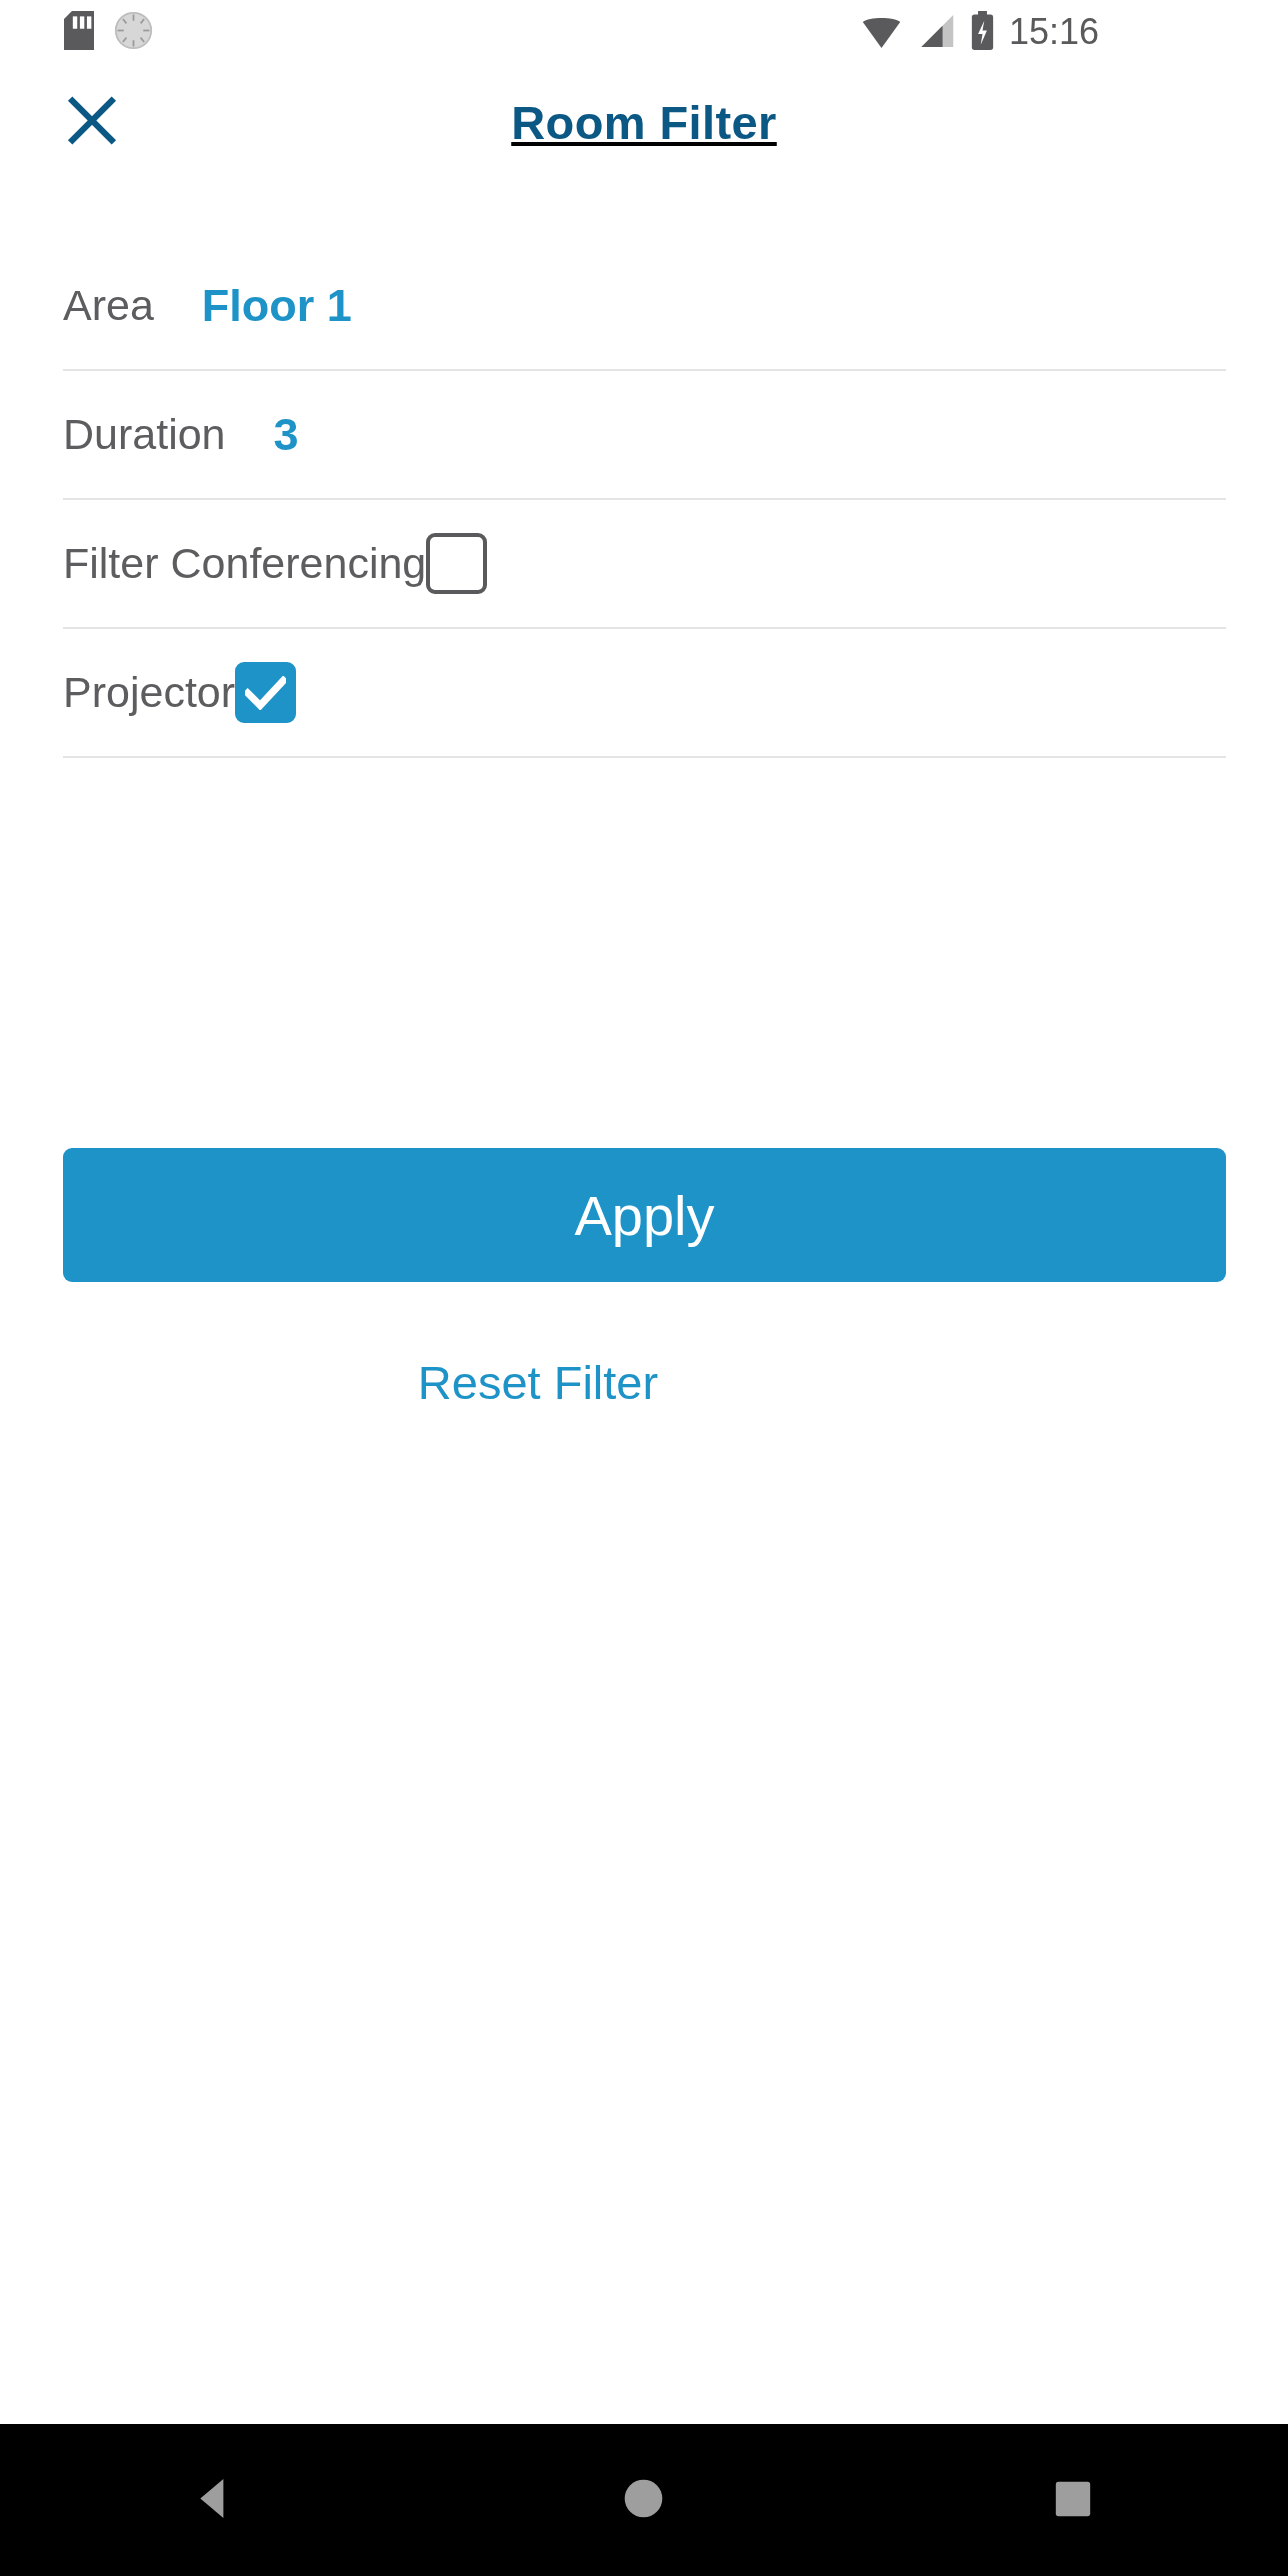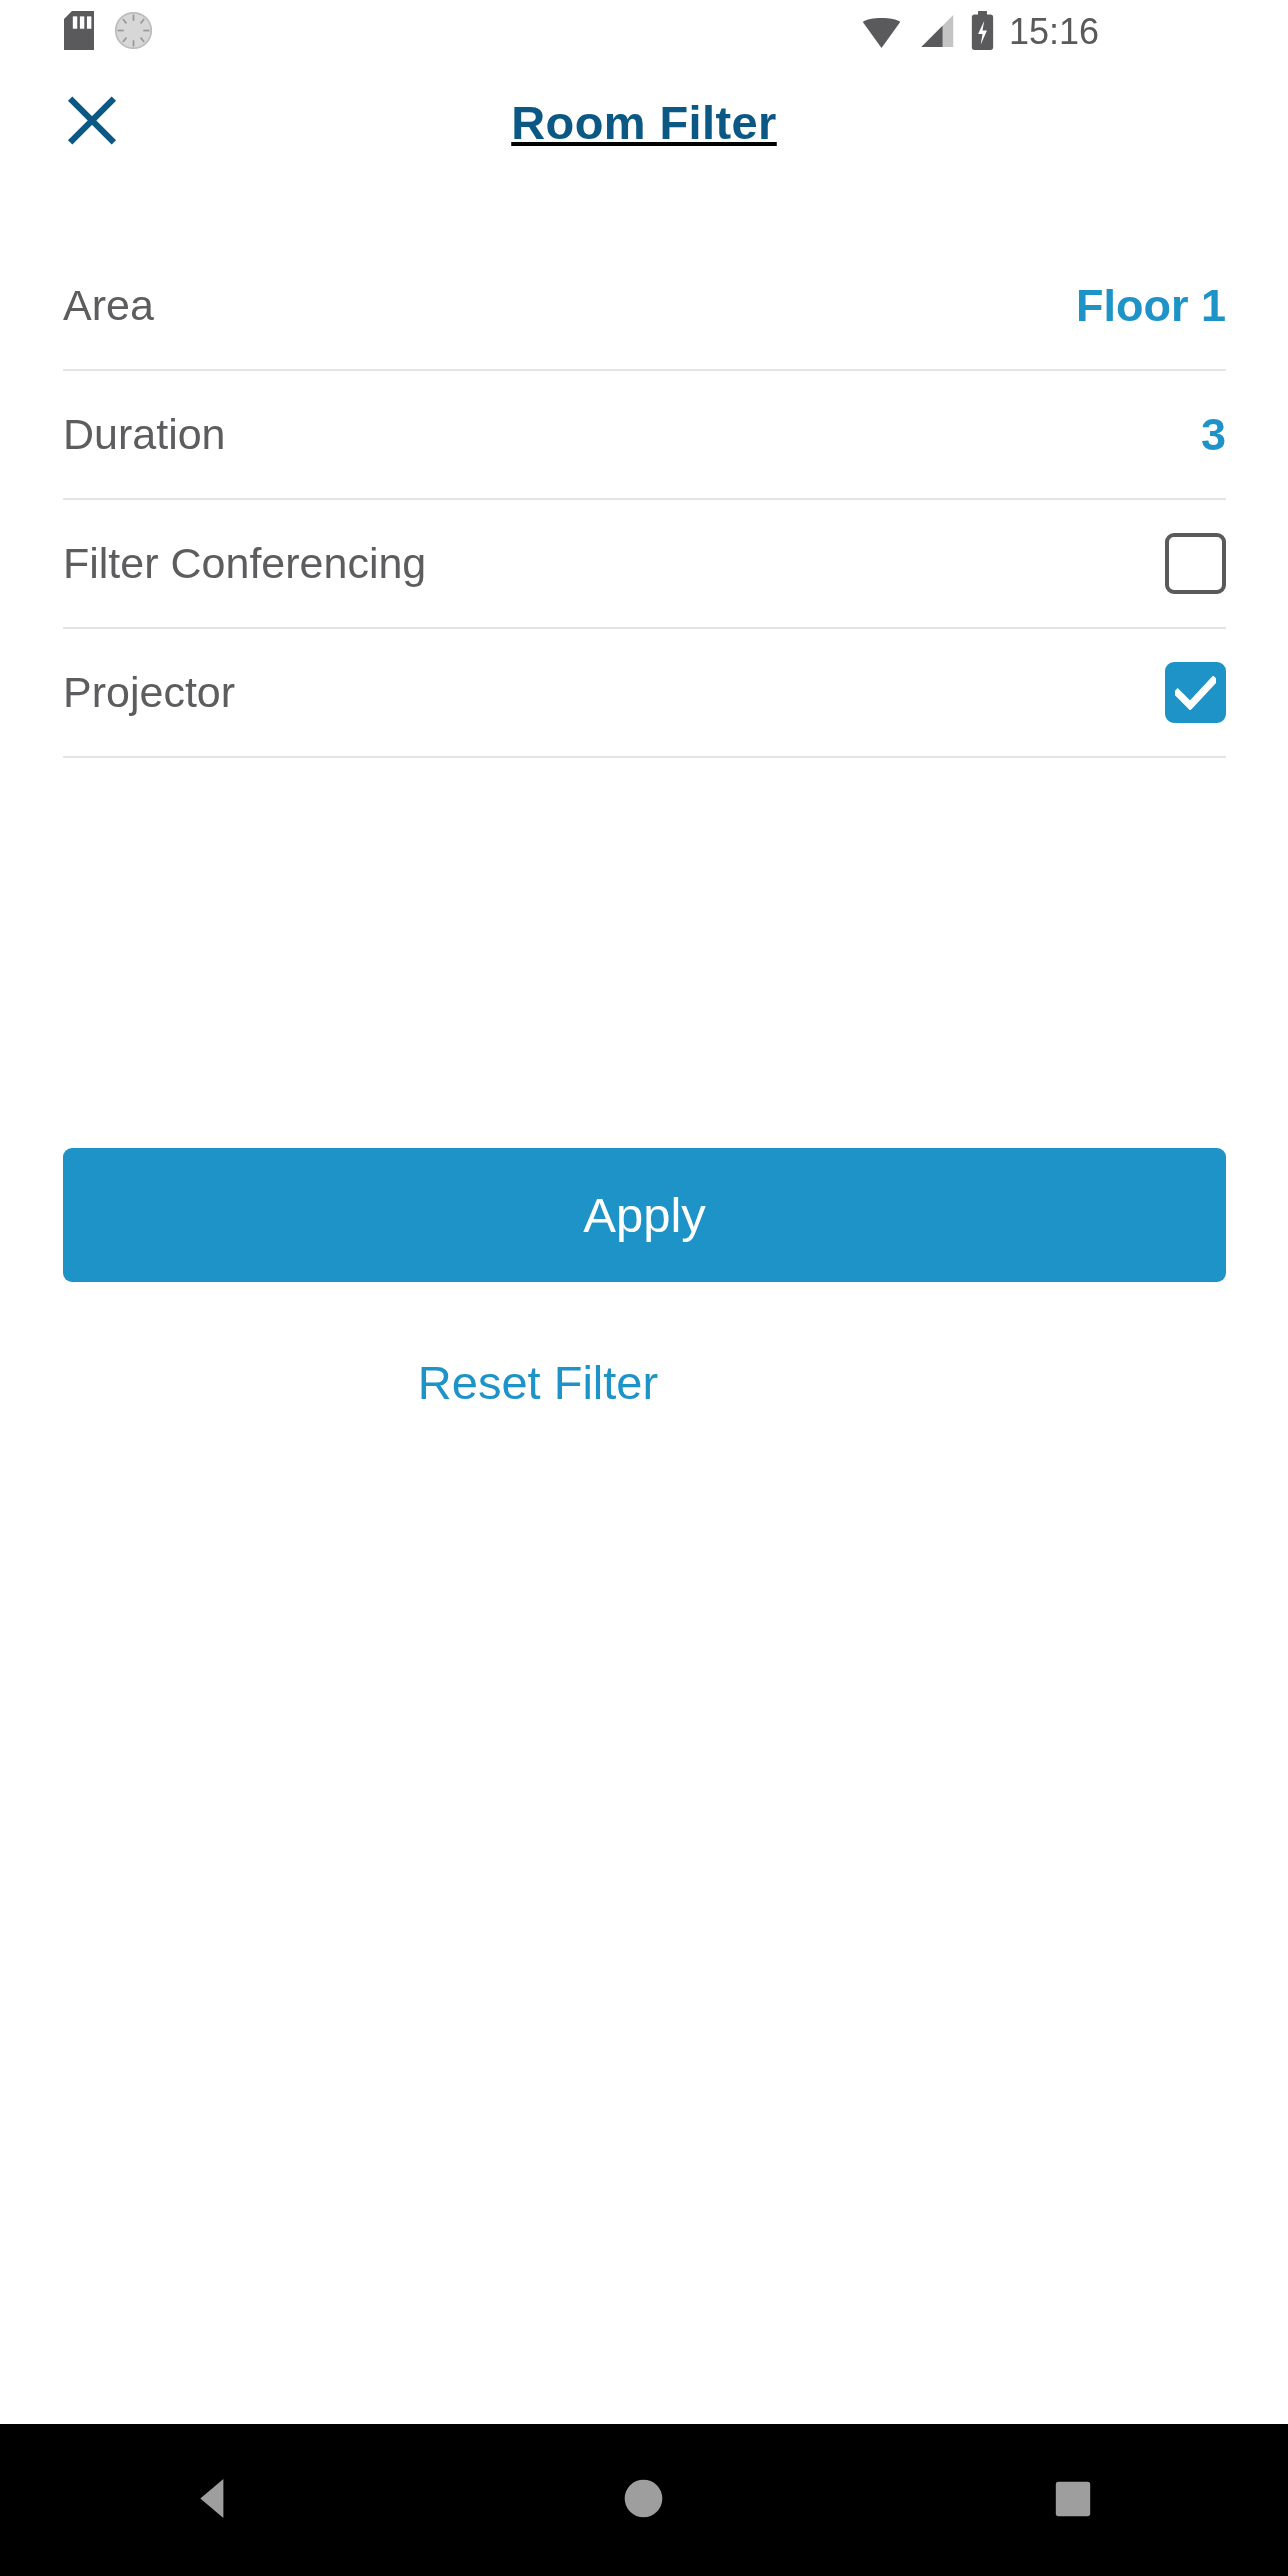--- a/index.html
+++ b/index.html
@@ -45,21 +45,21 @@
   }
 
   
   .list{
     position:absolute; top:242px; left:63px;
     width:1163px;
   }
   .row{
     position:relative;
     height:129px;
-    display:flex; align-items:center; justify-content:space-between;
+    display:flex; align-items:center; justify-content:flex-start;
     border-bottom:2.7px solid #e4e4e7;
     cursor:pointer;
   }
   .row-label{
     font-size:43px; color:#5d5d60; font-weight:normal;
     line-height:1;
   }
   .row-value{
     font-size:45px; color:#1e93c8; font-weight:bold;
     line-height:1;
@@ -82,21 +82,21 @@
     border:4.5px solid #1e93c8;
   }
   .checkbox.on svg{ display:block; }
 
   
   .apply-btn{
     position:absolute; left:63px; top:1148px;
     width:1163px; height:134px;
     background:#1e93c8;
     border:none; border-radius:9px;
-    color:#ffffff; font-size:49px;
+    color:#ffffff; font-size:56px;
     font-family:"Liberation Sans", sans-serif;
     cursor:pointer;
     display:flex; align-items:center; justify-content:center;
   }
   .reset-btn{
     position:absolute; left:0; top:1333px;
     width:1076px; height:98px;
     background:transparent; border:none;
     color:#1e93c8; font-size:47px;
     font-family:"Liberation Sans", sans-serif;

